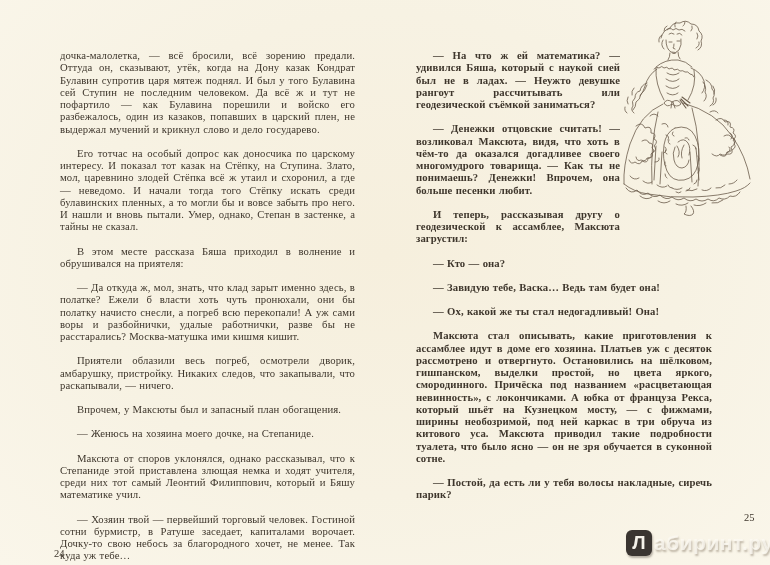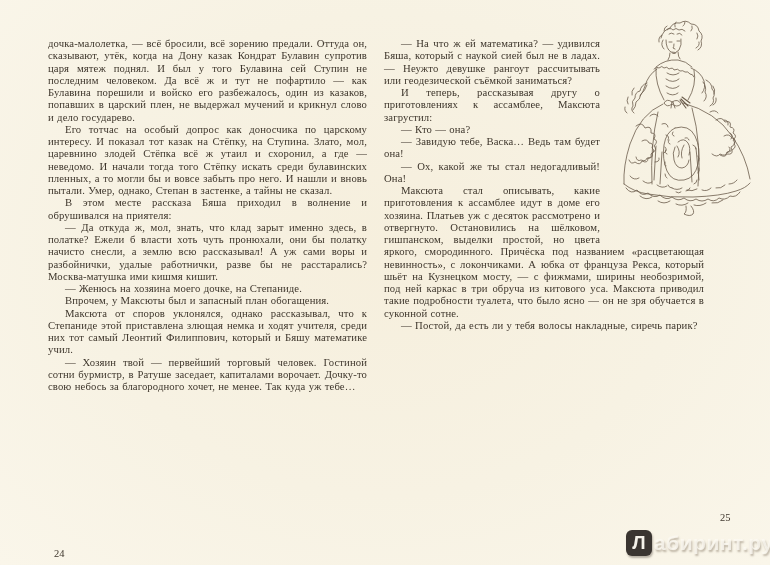--- a/index.html
+++ b/index.html
@@ -3,31 +3,31 @@
 <meta charset="utf-8">
 <style>
   html,body{margin:0;padding:0;background:#e8e4d8;}
   .spread{
     position:relative;width:770px;height:565px;overflow:hidden;
     background:radial-gradient(ellipse at 50% 45%, #f6efdd 0%, #f7f2e3 55%, #faf6ea 100%);
     font-family:"Liberation Serif", serif;
   }
   .page-text{position:absolute;top:37px;}
   .page-text.left{left:48px;width:319px;}
-  .page-text.right{left:384px;width:320px;}
+  .page-text.right{left:404px;width:320px;font-weight:bold;}
   .para{
-    margin:0;text-align:justify;font-size:10.7px;line-height:12.25px;
+    margin:12px;text-align:justify;font-size:10.7px;line-height:12.25px;
     color:#3e362c;letter-spacing:0.1px;word-spacing:0.5px;
   }
   .para.indent{text-indent:17px;}
   .illu-spacer{float:right;width:104px;height:198px;}
   .illustration{position:absolute;left:620px;top:16px;width:150px;height:210px;}
   .pagenum{position:absolute;top:512px;font-size:10.5px;color:#3e362c;}
   .pagenum.left{left:54px;margin-top:36px;}
-  .pagenum.right{left:720px;}
+  .pagenum.right{left:744px;}
   .watermark{position:absolute;left:626px;top:530px;display:flex;align-items:center;}
   .wm-badge{
     width:26px;height:26px;border-radius:6px;background:#3a3531;
     color:#f5f2ea;font-family:"Liberation Sans", sans-serif;font-weight:bold;
     font-size:19px;display:flex;align-items:center;justify-content:center;
     box-shadow:1px 2px 2px rgba(60,50,40,0.35);
   }
   .wm-text{
     margin-left:2px;font-family:"Liberation Sans", sans-serif;font-weight:bold;
     font-size:21px;letter-spacing:0.5px;color:rgba(252,250,244,0.78);
@@ -36,31 +36,33 @@
 </style>
 </head>
 <body>
 
 <div class="spread">
 
   <div class="page-text left" id="left-col">
       <p class="para">дочка-малолетка, — всё бросили, всё зорению предали. Оттуда он, сказывают, утёк, когда на Дону казак Кондрат Булавин супротив царя мятеж поднял. И был у того Булавина сей Ступин не последним человеком. Да всё ж и тут не пофартило — как Булавина порешили и войско его разбежалось, один из казаков, попавших в царский плен, не выдержал мучений и крикнул слово и дело государево.</p>
       <p class="para indent">Его тотчас на особый допрос как доносчика по царскому интересу. И показал тот казак на Стёпку, на Ступина. Злато, мол, царевнино злодей Стёпка всё ж утаил и схоронил, а где — неведомо. И начали тогда того Стёпку искать среди булавинских пленных, а то могли бы и вовсе забыть про него. И нашли и вновь пытали. Умер, однако, Степан в застенке, а тайны не сказал.</p>
       <p class="para indent">В этом месте рассказа Бяша приходил в волнение и обрушивался на приятеля:</p>
-      <p class="para indent">— Да откуда ж, мол, знать, что клад зарыт именно здесь, в полатке? Ежели б власти хоть чуть пронюхали, они бы полатку начисто снесли, а землю всю рассказывал! А уж сами воры и разбойнички, удалые работнички, разве бы не расстарались? Москва-матушка ими кишмя кишит.</p>
+      <p class="para indent">— Да откуда ж, мол, знать, что клад зарыт именно здесь, в полатке? Ежели б власти хоть чуть пронюхали, они бы полатку начисто снесли, а погреб всю перекопали! А уж сами воры и разбойнички, удалые работнички, разве бы не расстарались? Москва-матушка ими кишмя кишит.</p>
+      <p class="para indent">Приятели облазили весь погреб, осмотрели дворик, амбарушку, пристройку. Никаких следов, что закапывали, что раскапывали, — ничего.</p>
+      <p class="para indent">Впрочем, у Максюты был и запасный план обогащения.</p>
       <p class="para indent">— Женюсь на хозяина моего дочке, на Степаниде.</p>
-      <p class="para indent">Впрочем, у Максюты был и запасный план обогащения.</p>
       <p class="para indent">Максюта от споров уклонялся, однако рассказывал, что к Степаниде этой приставлена злющая немка и ходят учителя, среди них тот самый Леонтий Филиппович, который и Бяшу математике учил.</p>
       <p class="para indent">— Хозяин твой — первейший торговый человек. Гостиной сотни бурмистр, в Ратуше заседает, капиталами ворочает. Дочку-то свою небось за благородного хочет, не менее. Так куда уж тебе…</p>
     </div>
 
   <div class="page-text right" id="right-col">
     <div class="illu-spacer"></div>
   <p class="para indent">— На что ж ей математика? — удивился Бяша, который с наукой сией был не в ладах. — Неужто девушке рангоут рассчитывать или геодезической съёмкой заниматься?</p>
-      <p class="para indent">И теперь, рассказывая другу о приготовлениях к ассамблее, Максюта загрустил:</p>
+      <p class="para indent">— Денежки отцовские считать! — возликовал Максюта, видя, что хоть в чём-то да оказался догадливее своего многомудрого товарища. — Как ты не понимаешь? Денежки! Впрочем, она больше песенки любит.</p>
+      <p class="para indent">И теперь, рассказывая другу о геодезической к ассамблее, Максюта загрустил:</p>
       <p class="para indent">— Кто — она?</p>
       <p class="para indent">— Завидую тебе, Васка… Ведь там будет она!</p>
       <p class="para indent">— Ох, какой же ты стал недогадливый! Она!</p>
       <p class="para indent">Максюта стал описывать, какие приготовления к ассамблее идут в доме его хозяина. Платьев уж с десяток рассмотрено и отвергнуто. Остановились на шёлковом, гишпанском, выделки простой, но цвета яркого, смородинного. Причёска под названием «расцветающая невинность», с локончиками. А юбка от француза Рекса, который шьёт на Кузнецком мосту, — с фижмами, ширины необозримой, под ней каркас в три обруча из китового уса. Максюта приводил такие подробности туалета, что было ясно — он не зря обучается в суконной сотне.</p>
       <p class="para indent">— Постой, да есть ли у тебя волосы накладные, сиречь парик?</p>
     </div>
 
   <svg class="illustration" viewBox="0 0 150 210">
     <g fill="none" stroke="#6b5c4b" stroke-width="0.8" stroke-linecap="round" stroke-linejoin="round">
 

